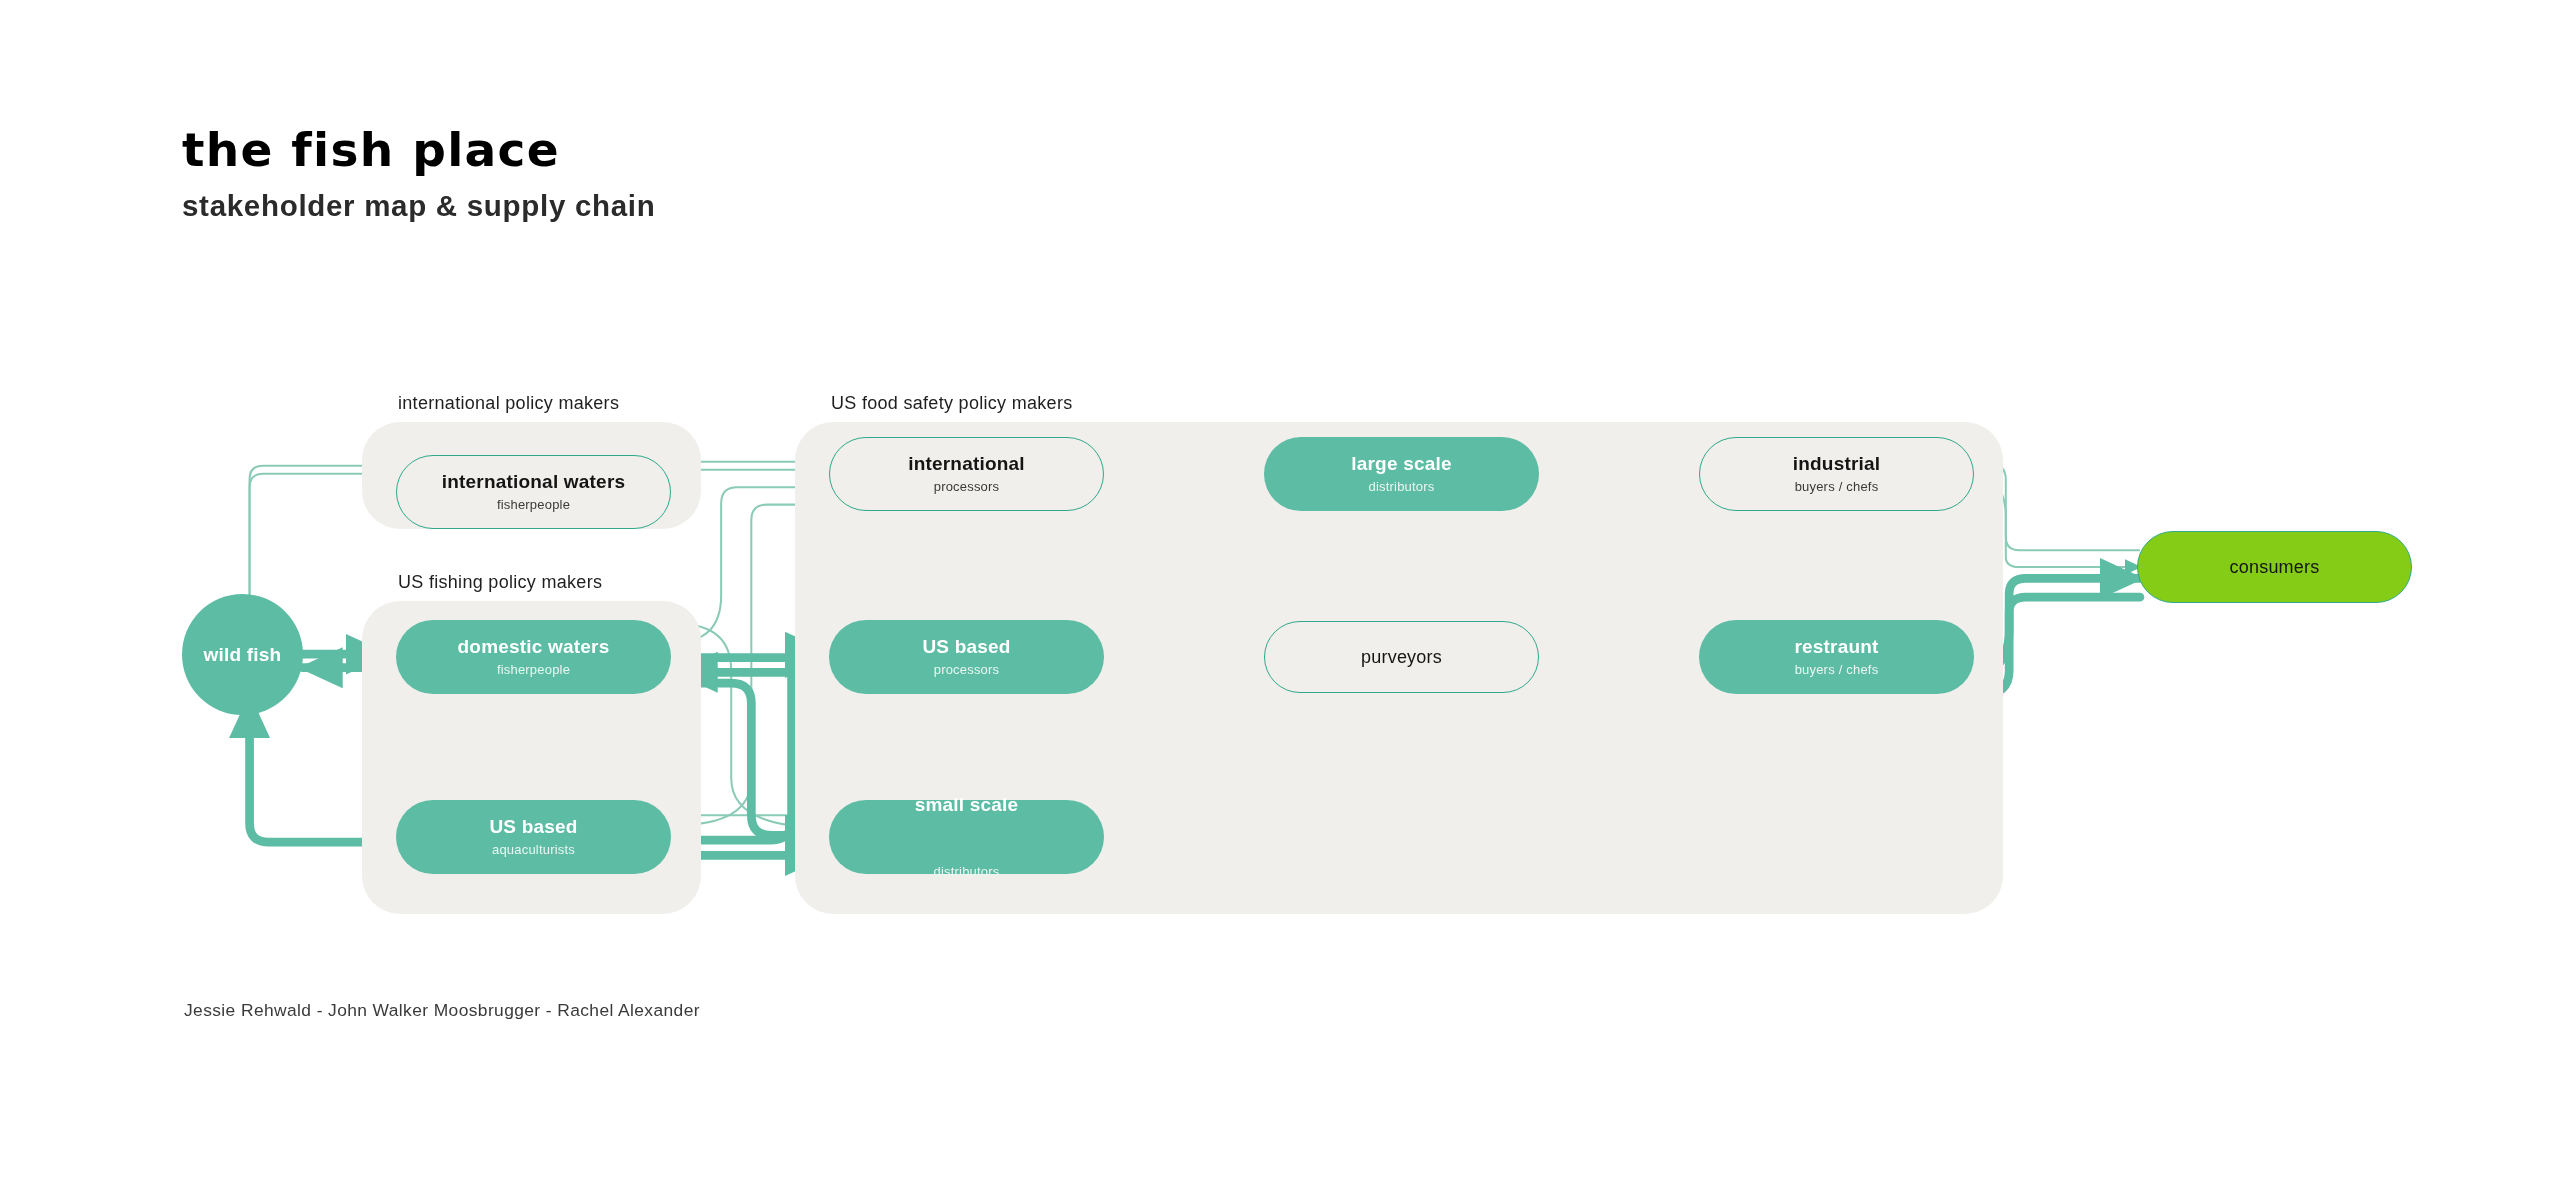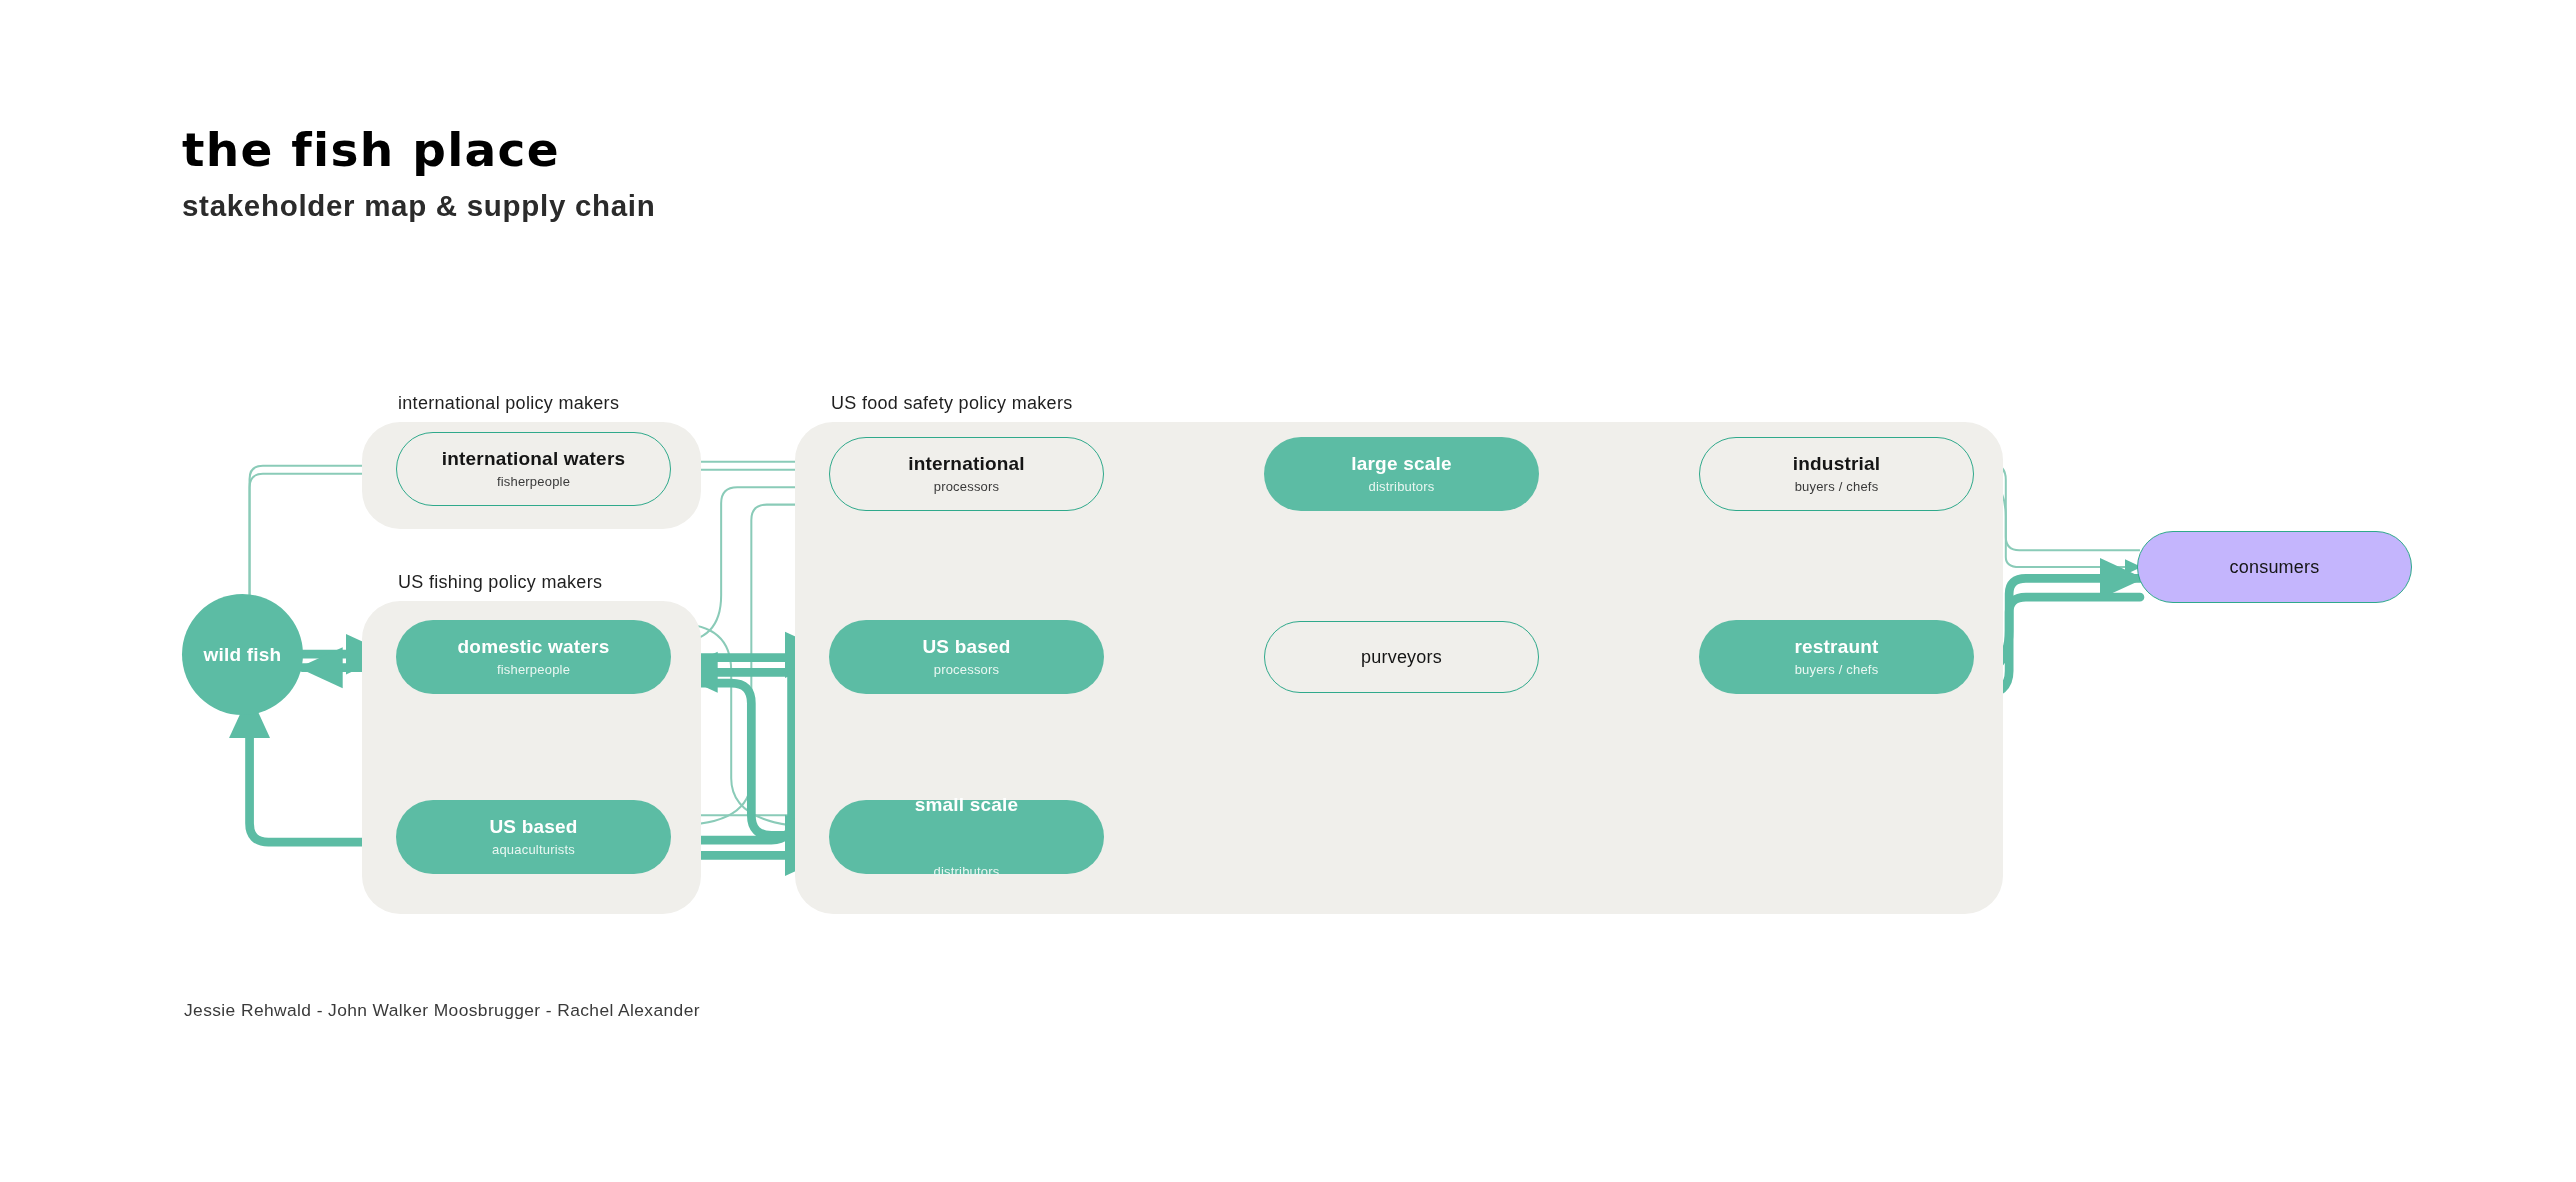--- a/index.html
+++ b/index.html
@@ -98,21 +98,21 @@
 
   
   .node.filled {
     background: #5CBCA4;
     color: #ffffff;
   }
   .node.filled .n-sub { color: #EAF7F2; }
 
   
   .node.outlined {
-    background: #c4b5fd;
+    background: #84cc16;
     border: 1.7px solid #2FA98B;
     color: #151515;
   }
 
   
   .node.outlined-grey {
     background: transparent;
     border: 1.7px solid #2FA98B;
     color: #151515;
   }
@@ -214,21 +214,21 @@
 <div class="group-box" style="left:362px; top:601px; width:339px; height:313px;"></div>
 <div class="group-label" style="left:398px; top:572px;">US fishing policy makers</div>
 
 <div class="group-box" style="left:795px; top:422px; width:1208px; height:492px;"></div>
 <div class="group-label" style="left:831px; top:393px;">US food safety policy makers</div>
 
 <div class="node circle" style="left:182px; top:594px; width:121px; height:121px;">
   <div class="n-title">wild fish</div>
 </div>
 
-<div class="node outlined-grey" style="left:396px; top:432px; width:275px; height:74px;">
+<div class="node outlined-grey" style="left:396px; top:455px; width:275px; height:74px;">
   <div class="n-title">international waters</div>
   <div class="n-sub">fisherpeople</div>
 </div>
 
 <div class="node filled" style="left:396px; top:620px; width:275px; height:74px;">
   <div class="n-title">domestic waters</div>
   <div class="n-sub">fisherpeople</div>
 </div>
 
 <div class="node filled" style="left:396px; top:800px; width:275px; height:74px;">

